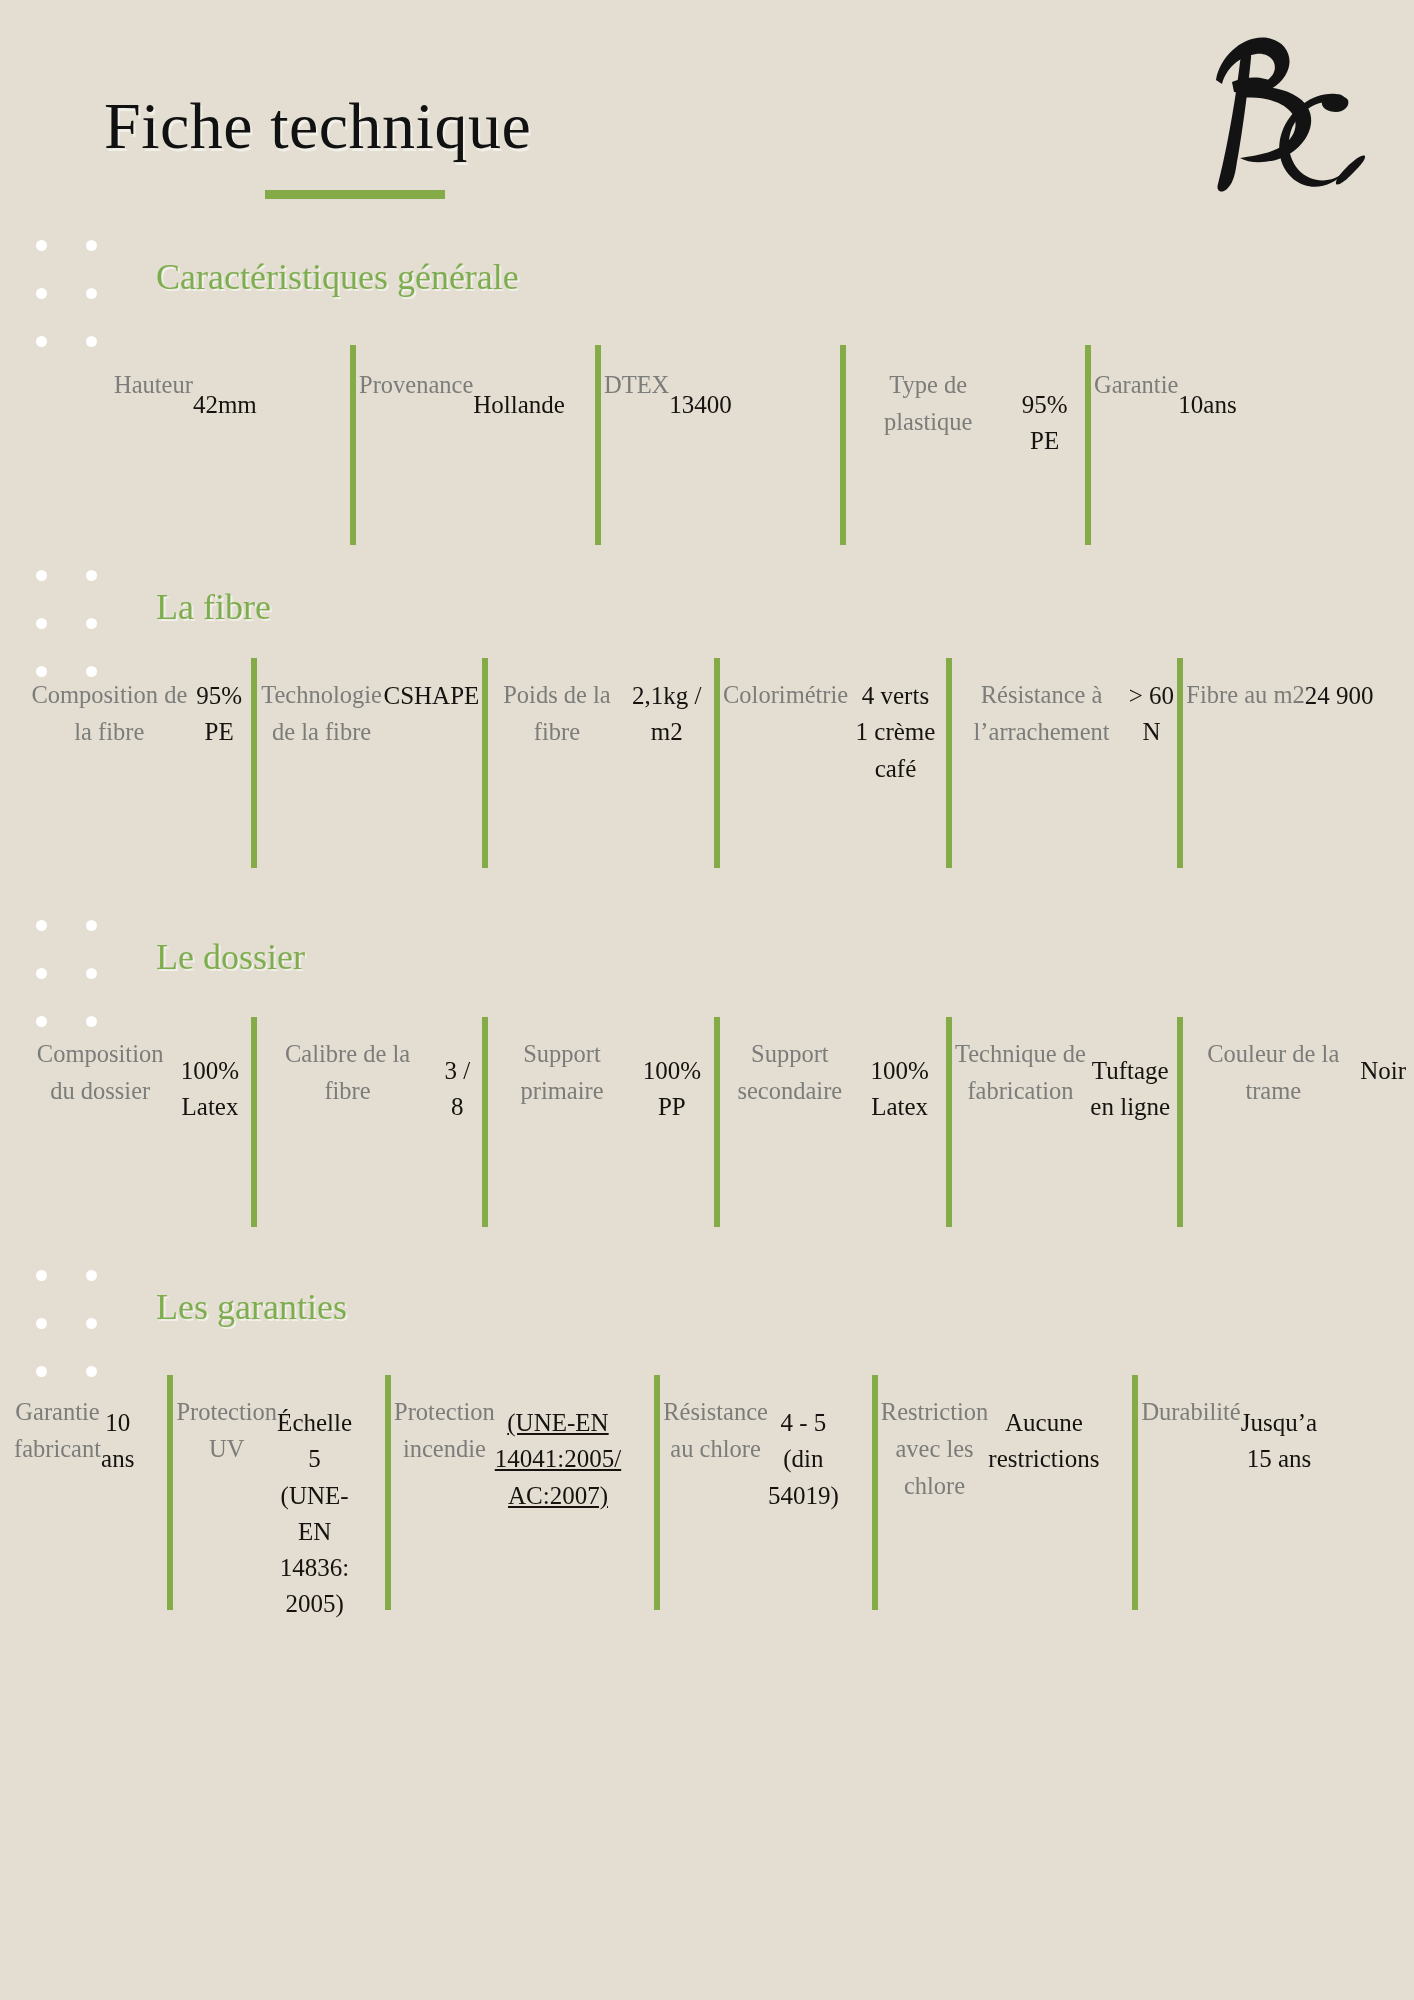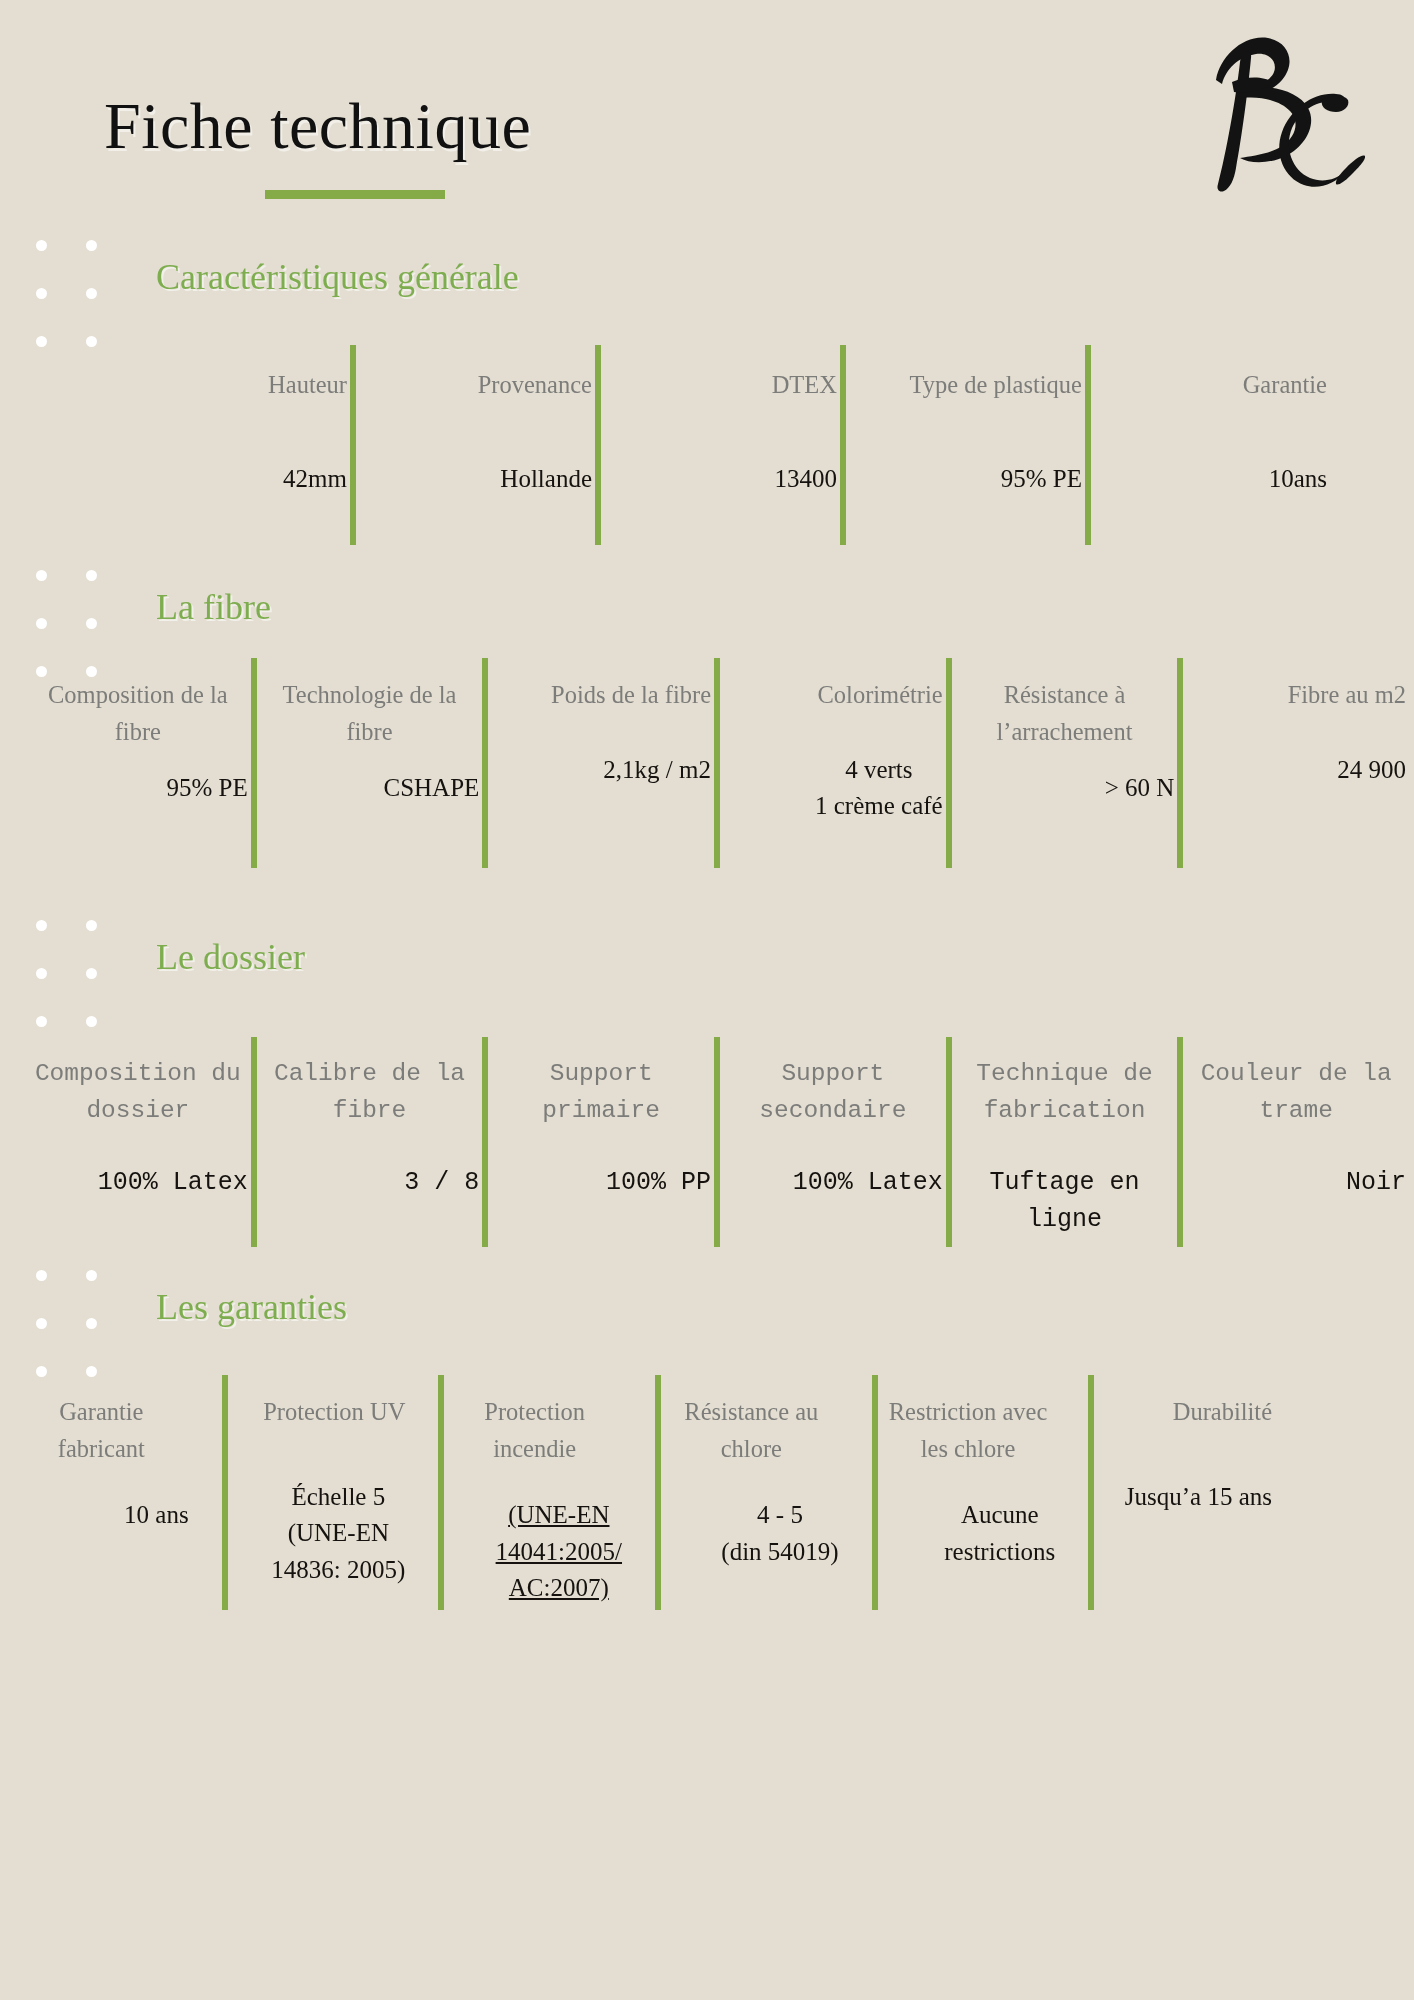--- a/index.html
+++ b/index.html
@@ -94,22 +94,22 @@
   
   .spec-table {
     display: flex;
     align-items: stretch;
     width: 100%;
   }
 
   .spec-col {
     flex: 1 1 0;
     display: flex;
-    flex-direction: column;
-    align-items: flex-end;
+    flex-direction: row;
+    align-items: flex-start;
     position: relative;
     padding: 0 6px;
   }
 
   .spec-col + .spec-col::before {
     content: "";
     position: absolute;
     left: -3px;
     top: 0;
     bottom: 0;
@@ -156,24 +156,23 @@
     width: 1390px;
     height: 210px;
   }
   #section-fibre .spec-label { padding-top: 18px; }
   #section-fibre .spec-value { margin-top: 20px; }
 
   #section-dossier { height: 350px; }
   #section-dossier .spec-table {
     position: absolute;
     left: 14px;
-    top: 117px;
+    top: 97px;
     width: 1390px;
     height: 210px;
-    font-family: Liberation Mono, monospace;
   }
   #section-dossier .spec-label { padding-top: 18px; }
   #section-dossier .spec-value { margin-top: 36px; }
 
   #section-garanties { height: 340px; }
   #section-garanties .spec-table {
     position: absolute;
     left: 0px;
     top: 105px;
     width: 1270px;

